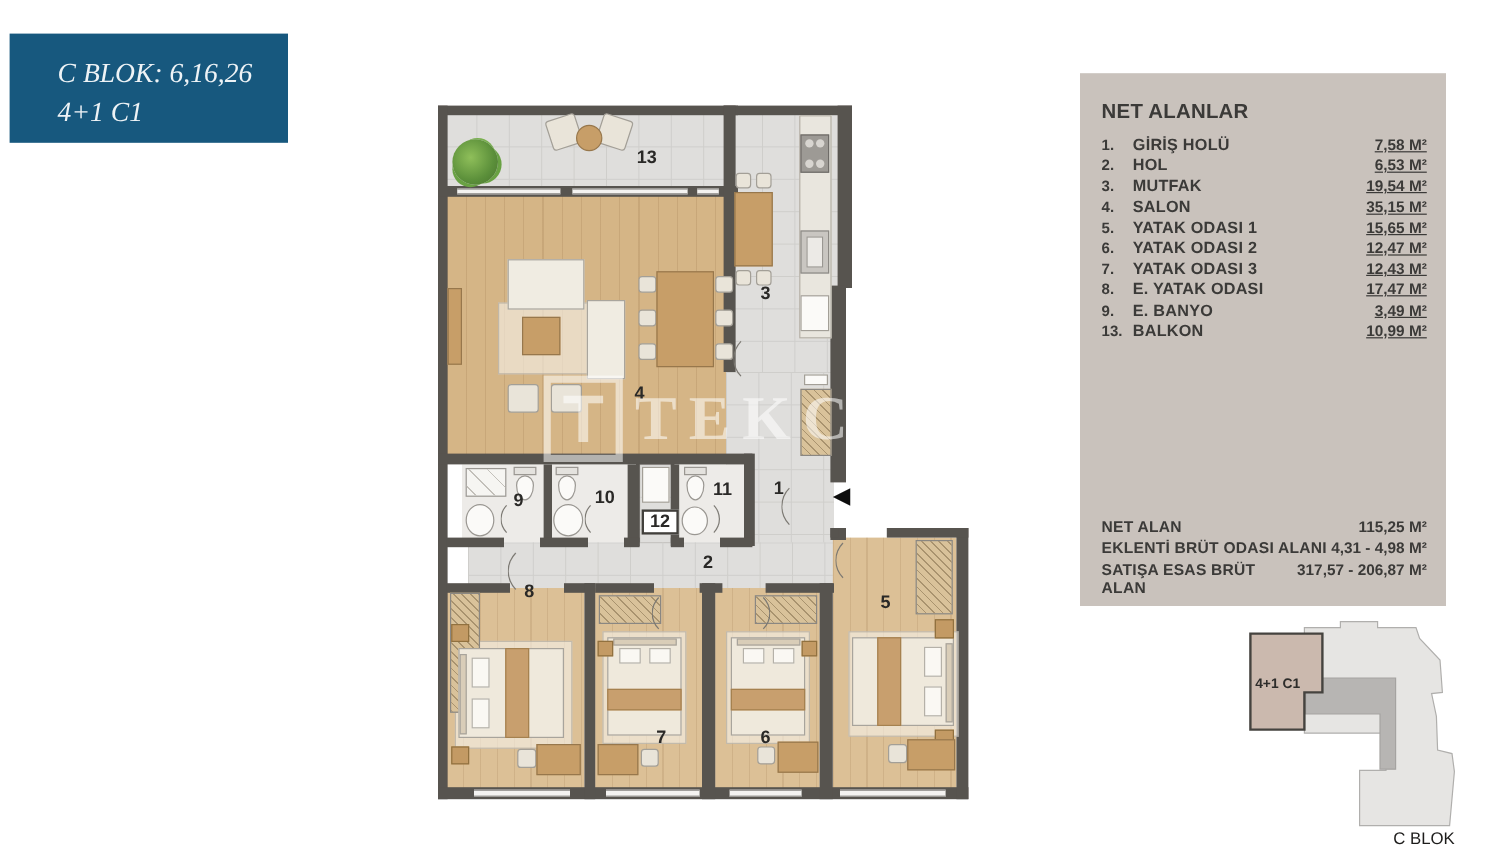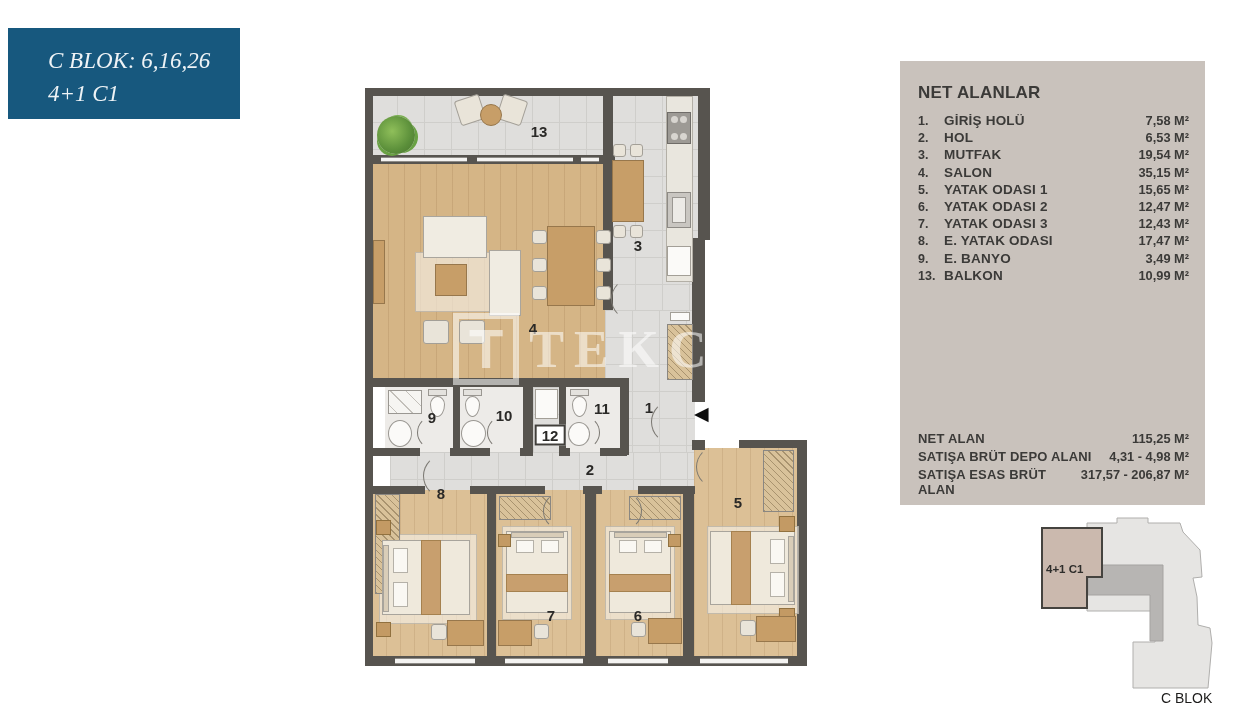--- a/index.html
+++ b/index.html
@@ -20,21 +20,21 @@
   #badge .l2{font-size:23px;}
 
   
   #panel{left:900px;top:61px;width:305px;height:444px;background:var(--panel_bg);
     color:var(--ink);}
   #panel .title{position:absolute;left:18px;top:22px;font-size:17px;font-weight:bold;letter-spacing:.2px;}
   #net-list{position:absolute;left:18px;right:16px;top:52px;}
   .net-row{display:flex;align-items:baseline;height:17.2px;font-size:13.5px;font-weight:bold;}
   .net-row .num{width:26px;font-size:12.5px;font-weight:bold;}
   .net-row .lab{flex:1;letter-spacing:.2px;}
-  .net-row .val{font-size:12.8px;}
+  .net-row .val{font-size:12.8px;text-decoration:underline;}
   #net-summary{position:absolute;left:18px;right:16px;bottom:20px;}
   .sum-row{display:flex;align-items:baseline;height:18px;font-size:13px;font-weight:bold;}
   .sum-row .lab{flex:1;letter-spacing:.2px;}
   .sum-row .val{font-size:12.8px;}
 
   
   #plan{left:365px;top:88px;width:455px;height:582px;}
   .floor{position:absolute;}
   .tilefloor{background-color:var(--tile);
     background-image:linear-gradient(#cfcecb 1px,transparent 1px),
@@ -354,21 +354,21 @@
         <span class="lab">BALKON</span>
         <span class="val">10,99 M²</span>
       </div>
     </div>
   <div id="net-summary">
       <div class="sum-row">
         <span class="lab">NET ALAN</span>
         <span class="val">115,25 M²</span>
       </div>
       <div class="sum-row">
-        <span class="lab">SATIŞA BRÜT DEPO ALANI</span>
+        <span class="lab">EKLENTİ BRÜT ODASI ALANI</span>
         <span class="val">4,31 - 4,98 M²</span>
       </div>
       <div class="sum-row">
         <span class="lab">SATIŞA ESAS BRÜT ALAN</span>
         <span class="val">317,57 - 206,87 M²</span>
       </div>
     </div>
 </div>
 
 <div id="keyplan" class="abs">

